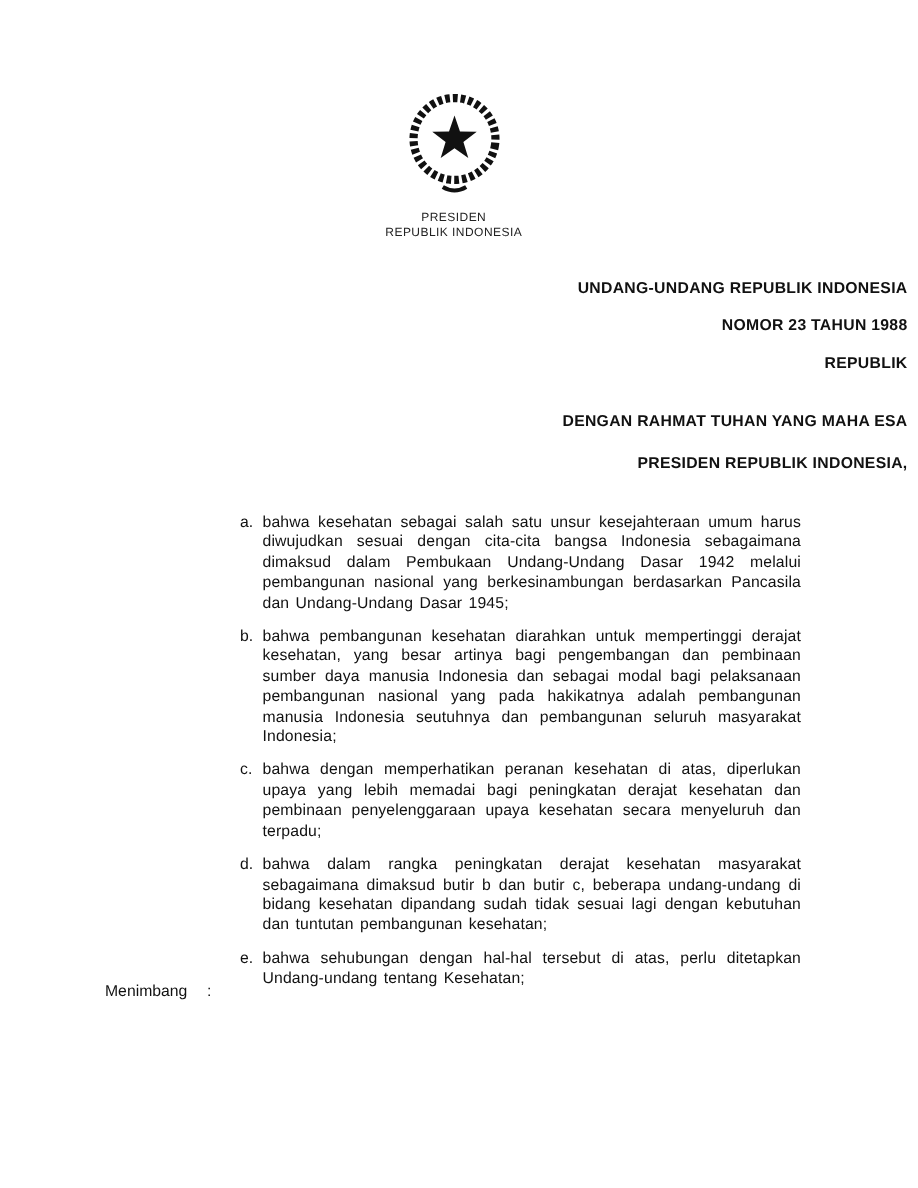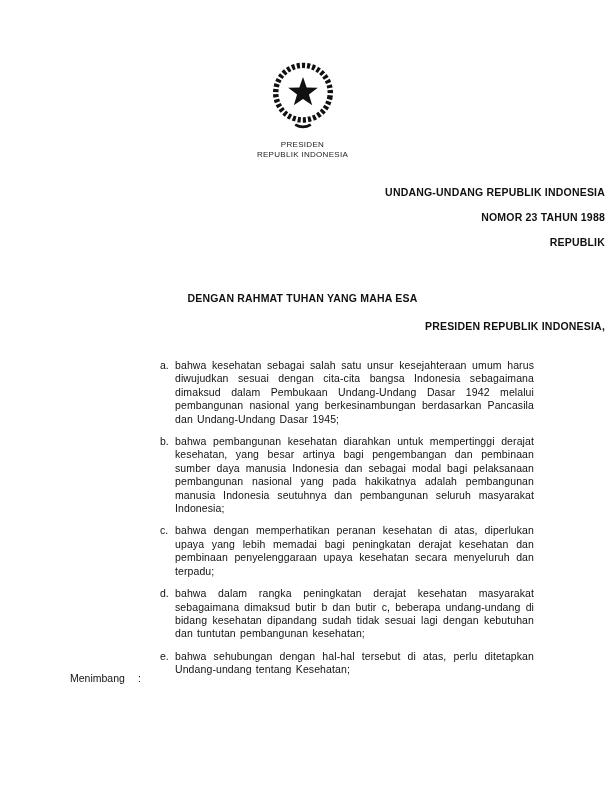--- a/index.html
+++ b/index.html
@@ -23,21 +23,21 @@
   .emblem { width: 78px; height: 78px; display: block; margin: 0 auto 6px auto; }
   .inst {
     font-size: 8px;
     line-height: 10px;
     letter-spacing: 0.3px;
     color: #222222;
   }
   .title-block { margin-top: 26px; text-align: center; }
   .t { font-weight: bold; font-size: 10.5px; letter-spacing: 0.2px; }
   .title-block .t { margin-bottom: 13px; text-align: right; }
-  .invocation { text-align: center; margin-top: 44px; }
+  .invocation { text-align: right; margin-top: 27px; }
   .authority { text-align: right; margin-top: 16px; }
   .menimbang {
     display: flex;
     align-items: flex-end;
     margin-top: 27px;
     padding-left: 70px;
     padding-right: 71px;
   }
   .m-label { flex: none; width: 68px; font-size: 10.5px; line-height: 13.4px; }
   .m-colon { flex: none; width: 22px; font-size: 10.5px; line-height: 13.4px; text-align: left; }

